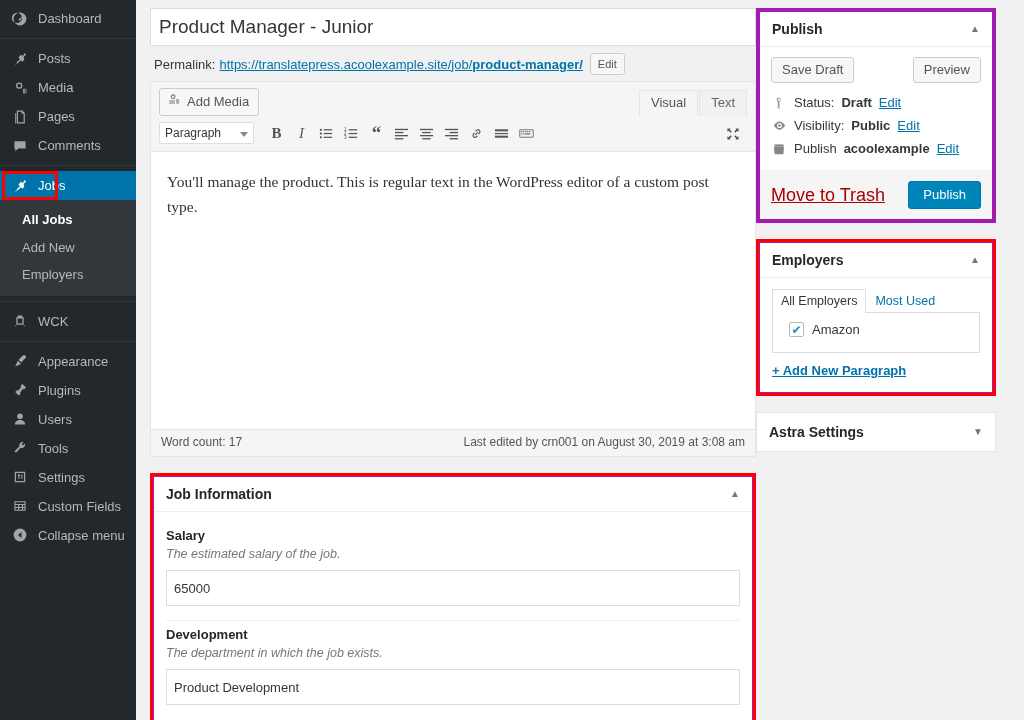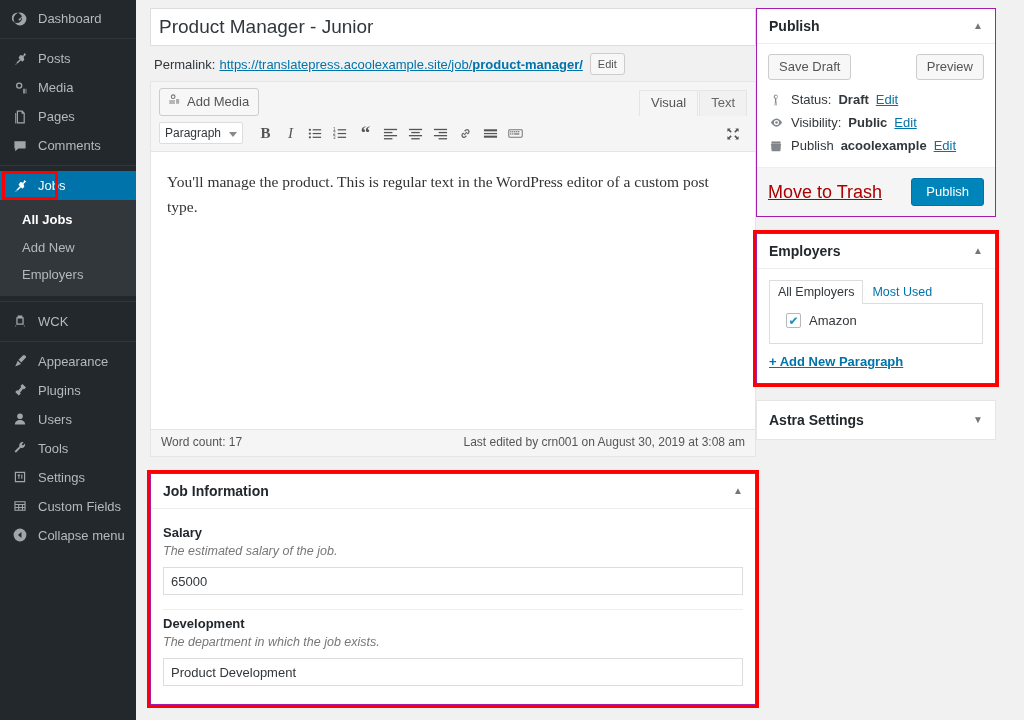--- a/index.html
+++ b/index.html
@@ -90,21 +90,21 @@
   }
   .etab.active { background: #f5f5f5; color: #555; border-color: #e5e5e5; }
   .toolbar {
     display: flex; align-items: center; gap: 0px;
     background: #f5f5f5; padding: 5px 8px 6px 8px; border-bottom: 1px solid #e5e5e5;
     position: relative;
   }
   .select-para {
     appearance: none; -webkit-appearance: none;
     background: #fff; border: 1px solid #ddd; border-radius: 2px;
-    font-size: 12px; color: #32373c; height: 22px; width: 84px;
+    font-size: 12px; color: #32373c; height: 22px; width: 95px;
     padding: 0 18px 0 5px; margin-right: 10px; cursor: pointer;
     font-family: "Liberation Sans", sans-serif;
   }
   .sel-wrap { position: relative; display: inline-block; }
   .sel-wrap:after {
     content: ""; position: absolute; right: 16px; top: 10px;
     border-left: 4px solid transparent; border-right: 4px solid transparent;
     border-top: 5px solid #888; pointer-events: none;
   }
   .tb-btn {
@@ -119,37 +119,37 @@
     padding: 18px 16px 10px 16px;
     font-family: "Liberation Serif", serif; font-size: 15.5px; color: #333; line-height: 1.6;
     border-bottom: 1px solid #e5e5e5;
   }
   .editor-status {
     display: flex; justify-content: space-between; align-items: flex-start;
     background: #f5f5f5; padding: 5px 10px; font-size: 12px; color: #555; height: 26px;
   }
 
   
-  .metabox { background: #fff; border: 1px solid #a21caf; margin-top: 16px; position: relative; }
+  .metabox { background: #fff; border: 4px solid #a21caf; margin-top: 16px; position: relative; }
   .mb-head {
     display: flex; align-items: center; justify-content: space-between;
     padding: 9px 12px; border-bottom: 1px solid #eee;
   }
   .mb-title { font-size: 14px; font-weight: bold; color: #23282d; }
   .mb-toggle { color: #72777c; font-size: 10px; cursor: pointer; line-height: 1; }
   .mb-body { padding: 10px 12px 14px 12px; }
 
   .hl-box { position: absolute; inset: -4px; border: 3px solid #ff0000; pointer-events: none; z-index: 4; }
 
   .field-group { padding: 6px 0 14px 0; border-bottom: 1px solid #eee; }
   .field-group.last { border-bottom: none; padding-bottom: 4px; }
   .field-label { font-size: 13px; font-weight: bold; color: #23282d; margin-bottom: 4px; }
   .field-desc { font-size: 12.5px; font-style: italic; color: #777; margin-bottom: 9px; }
   .field-input {
-    width: 100%; height: 28px; border: 1px solid #ddd; background: #fff;
+    width: 100%; height: 36px; border: 1px solid #ddd; background: #fff;
     padding: 3px 7px; font-size: 13px; color: #32373c;
     font-family: "Liberation Sans", sans-serif;
   }
 
   
   .pub-actions { display: flex; justify-content: space-between; padding: 10px 11px 8px 11px; }
   .btn-secondary {
     background: #f7f7f7; border: 1px solid #ccc; border-radius: 3px;
     font-size: 13px; color: #555; padding: 3px 10px; cursor: pointer; line-height: 18px;
   }

